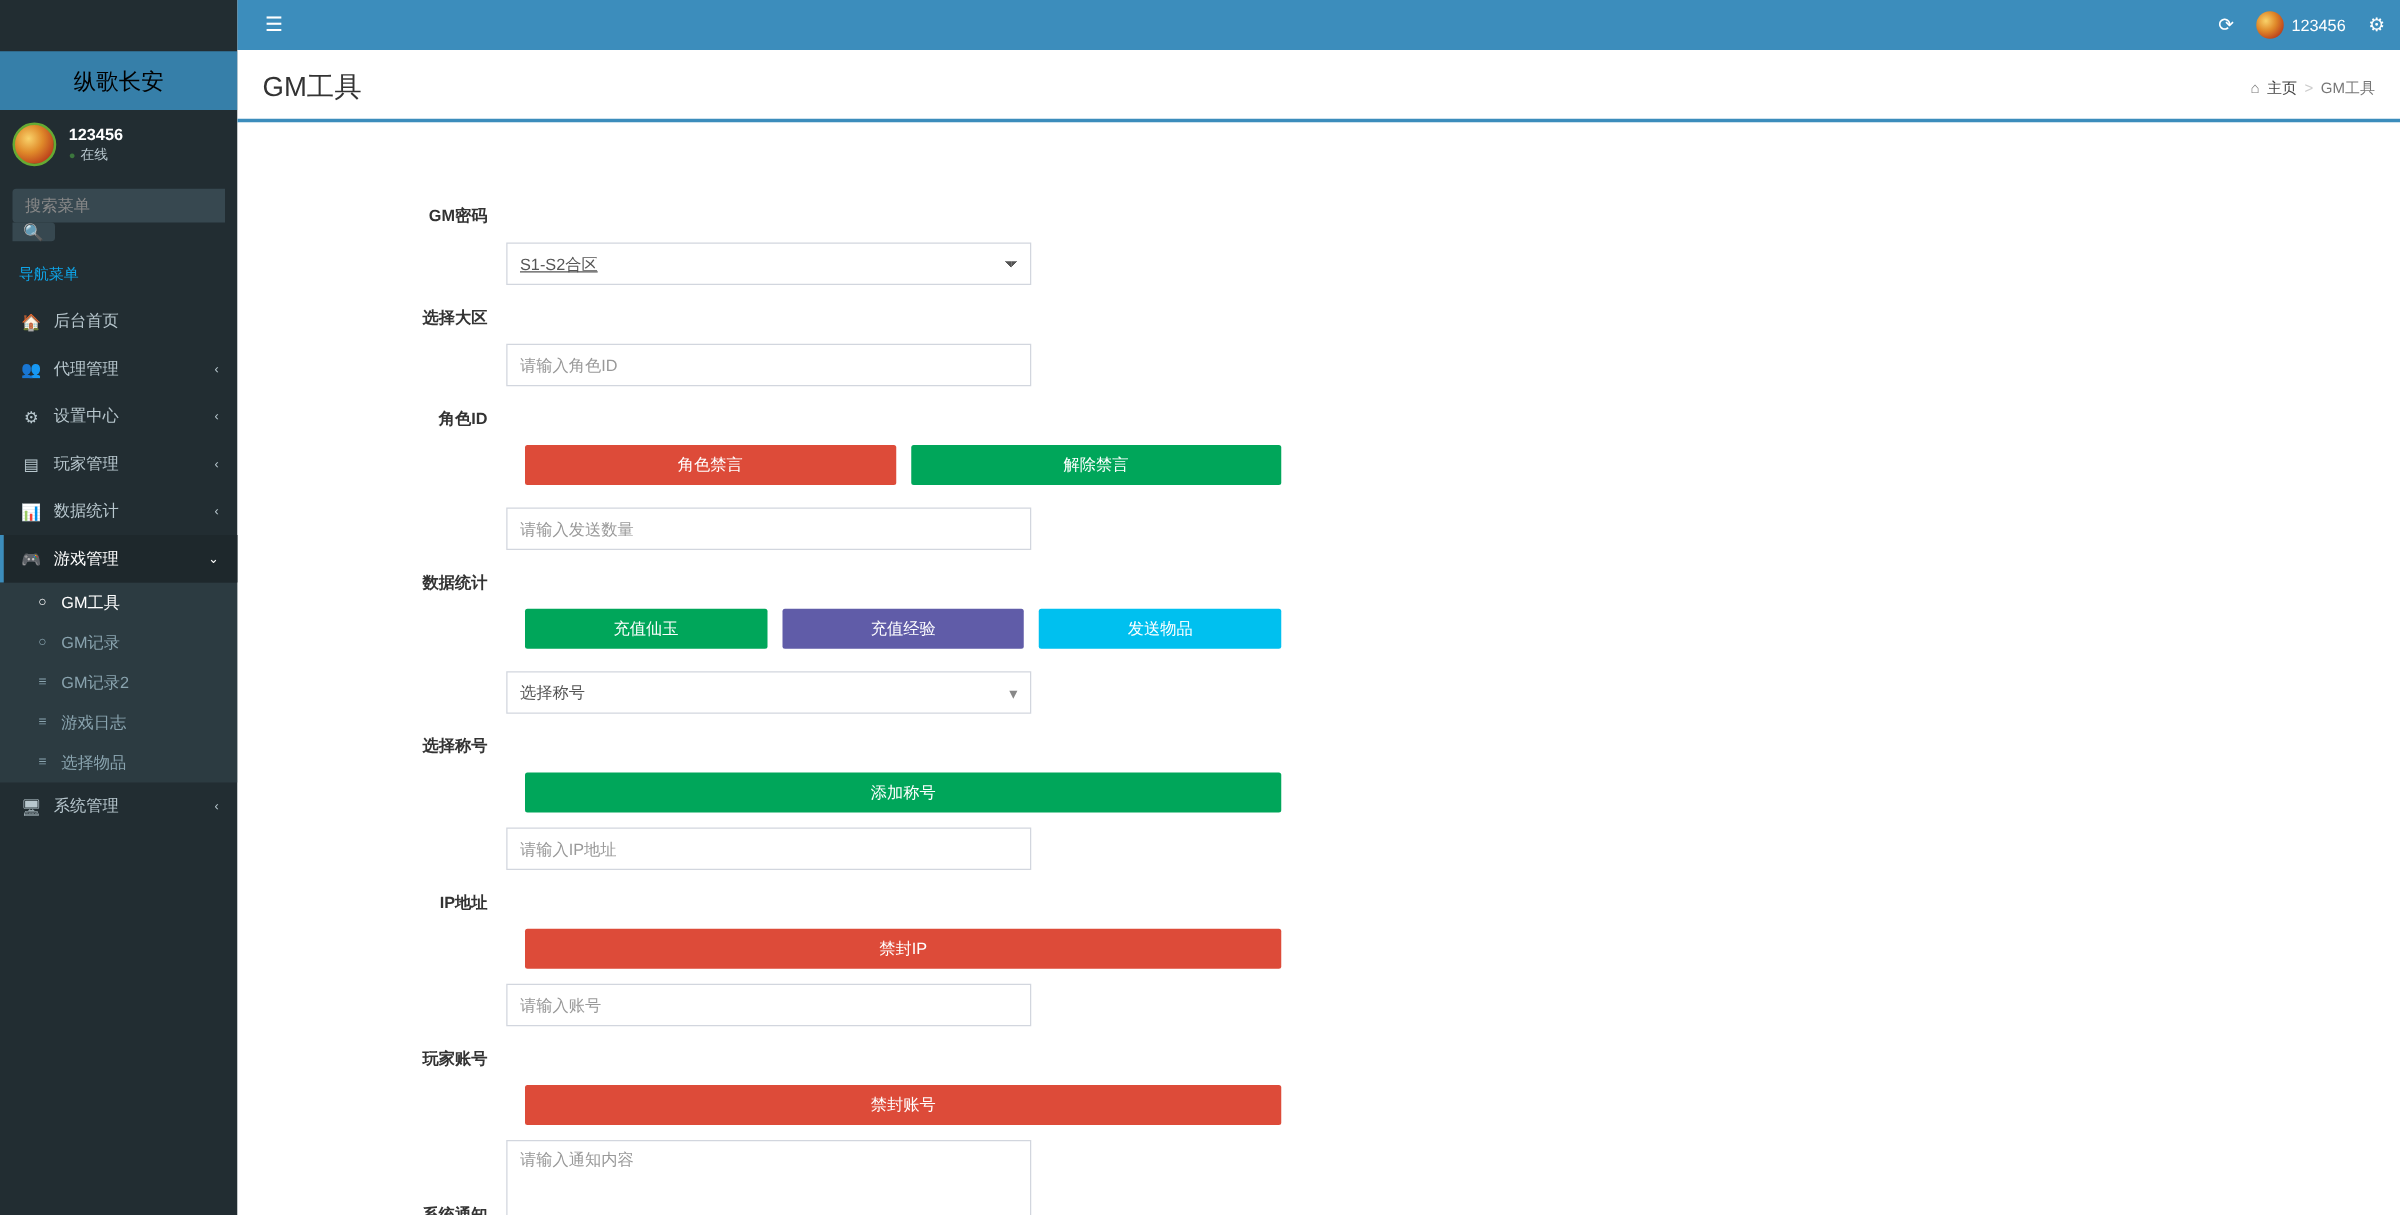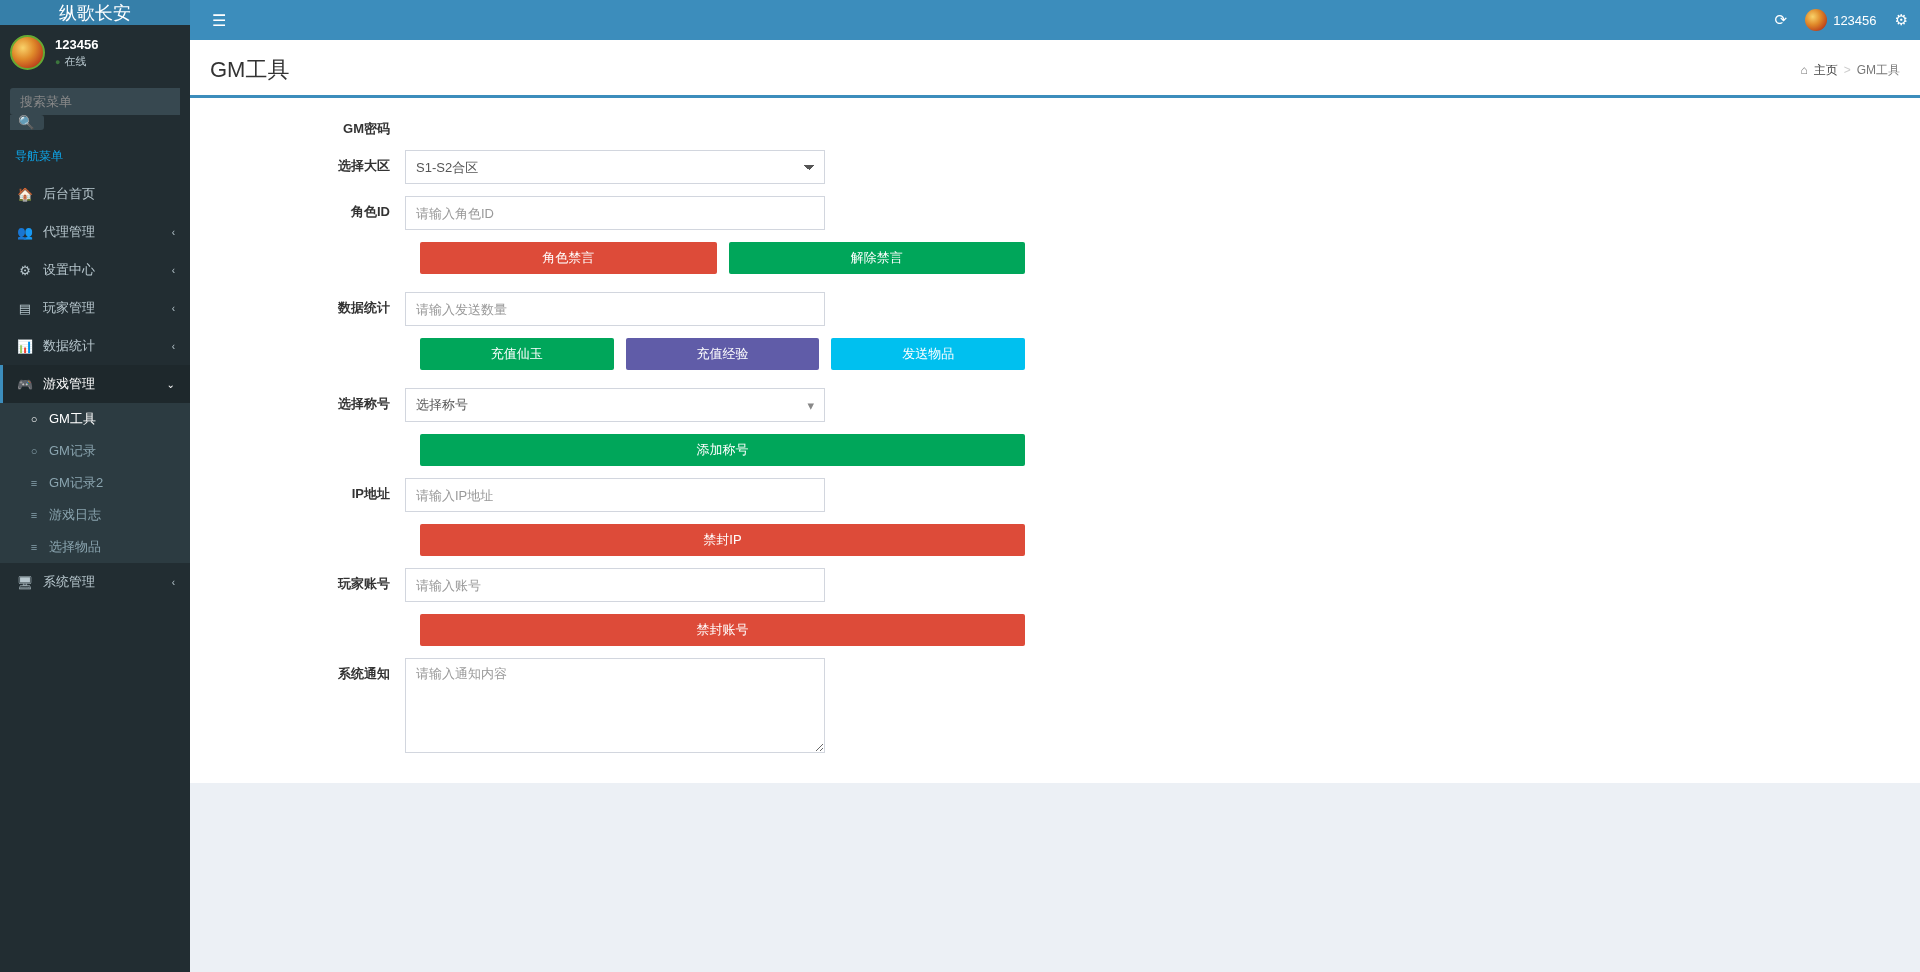--- a/index.html
+++ b/index.html
@@ -1,21 +1,21 @@
 <!DOCTYPE html>
 <html><head>
 <meta charset="utf-8">
 <style>
 * { margin: 0; padding: 0; box-sizing: border-box; font-family: "Microsoft YaHei", Arial, sans-serif; }
 body { background: #ecf0f5; font-size: 14px; color: #333; }
 .wrapper { display: flex; min-height: 100vh; }
 
 
 .sidebar { width: 190px; background: #222d32; color: #b8c7ce; display: flex; flex-direction: column; }
-.logo { background: #367fa9; color: #ffffff; height: 25px; display: flex; align-items: center; justify-content: center; font-size: 18px; font-weight: 400; }
+.logo { background: #367fa9; color: #000000; height: 47px; display: flex; align-items: center; justify-content: center; font-size: 18px; font-weight: 400; margin-top: 41px; }
 .user-panel { padding: 10px; display: flex; align-items: center; gap: 10px; }
 .user-avatar { width: 35px; height: 35px; border-radius: 50%; background: radial-gradient(circle at 35% 35%, #f9d26a 0%, #e08a2a 40%, #b93b1a 80%); border: 2px solid #6a3; }
 .user-info { line-height: 1.4; }
 .user-name { color: #fff; font-size: 13px; font-weight: bold; }
 .user-status { font-size: 11px; color: #b8c7ce; }
 .user-status::before { content: "●"; color: #3c763d; margin-right: 4px; font-size: 9px; }
 .sidebar-search { padding: 8px 10px; display: flex; flex-direction: column; }
 .sidebar-search input { flex: 1; background: #374850; border: none; color: #ccc; padding: 6px 10px; border-radius: 3px 0 0 3px; font-size: 13px; outline: none; }
 .sidebar-search input::placeholder { color: #888; }
 .sidebar-search button { background: #374850; border: none; color: #999; width: 34px; border-radius: 0 3px 3px 0; cursor: pointer; }
@@ -43,25 +43,25 @@
 .content-header { padding: 15px 20px 10px; display: flex; align-items: center; justify-content: space-between; border-bottom: 3px solid #3c8dbc; background: #fff; margin: 0; }
 .content-header h1 { font-size: 22px; font-weight: 400; color: #333; }
 .breadcrumb { font-size: 12px; color: #777; display: flex; align-items: center; gap: 6px; }
 .breadcrumb a { color: #444; text-decoration: none; }
 .breadcrumb .sep { color: #ccc; }
 
 
 .content { background: #fff; padding: 15px 0; }
 .form-horizontal { max-width: 900px; }
 .form-group { display: flex; align-items: flex-start; margin-bottom: 12px; padding: 0 15px; }
-.form-label { width: 200px; text-align: right; padding: 7px 15px 0 0; font-weight: bold; font-size: 13px; flex-shrink: 0; }
+.form-label { width: 200px; text-align: right; padding: 7px 15px 0 0; font-weight: bold; font-size: 13px; flex-shrink: 0; margin-top: 44px; }
 .form-control-wrap { flex: 1; max-width: 420px; }
 .form-control { width: 100%; padding: 6px 10px; border: 1px solid #d2d6de; font-size: 13px; color: #555; background: #fff; height: 34px; }
 .form-control::placeholder { color: #999; }
-select.form-control { appearance: none; background-image: linear-gradient(45deg, transparent 50%, #555 50%), linear-gradient(135deg, #555 50%, transparent 50%); background-position: calc(100% - 15px) 14px, calc(100% - 10px) 14px; background-size: 5px 5px; background-repeat: no-repeat; }
+select.form-control { appearance: none; background-image: linear-gradient(45deg, transparent 50%, #555 50%), linear-gradient(135deg, #555 50%, transparent 50%); background-position: calc(100% - 15px) 14px, calc(100% - 10px) 14px; background-size: 5px 5px; background-repeat: no-repeat; text-decoration: underline; }
 .select2 { border: 1px solid #d2d6de; height: 34px; display: flex; align-items: center; padding: 0 10px; font-size: 13px; color: #555; position: relative; cursor: pointer; }
 .select2::after { content: "▾"; position: absolute; right: 10px; color: #888; }
 textarea.form-control { height: 95px; resize: vertical; }
 
 .btn-row { margin-left: 215px; display: flex; gap: 12px; margin-bottom: 18px; padding: 0 15px; max-width: 635px; }
 .btn-row-full { margin-left: 215px; margin-bottom: 12px; padding: 0 15px; max-width: 635px; }
 .btn { border: none; color: #fff; padding: 7px 12px; font-size: 13px; cursor: pointer; border-radius: 2px; }
 .btn-half { flex: 1; }
 .btn-third { flex: 1; }
 .btn-full { width: 100%; display: block; text-align: center; }

